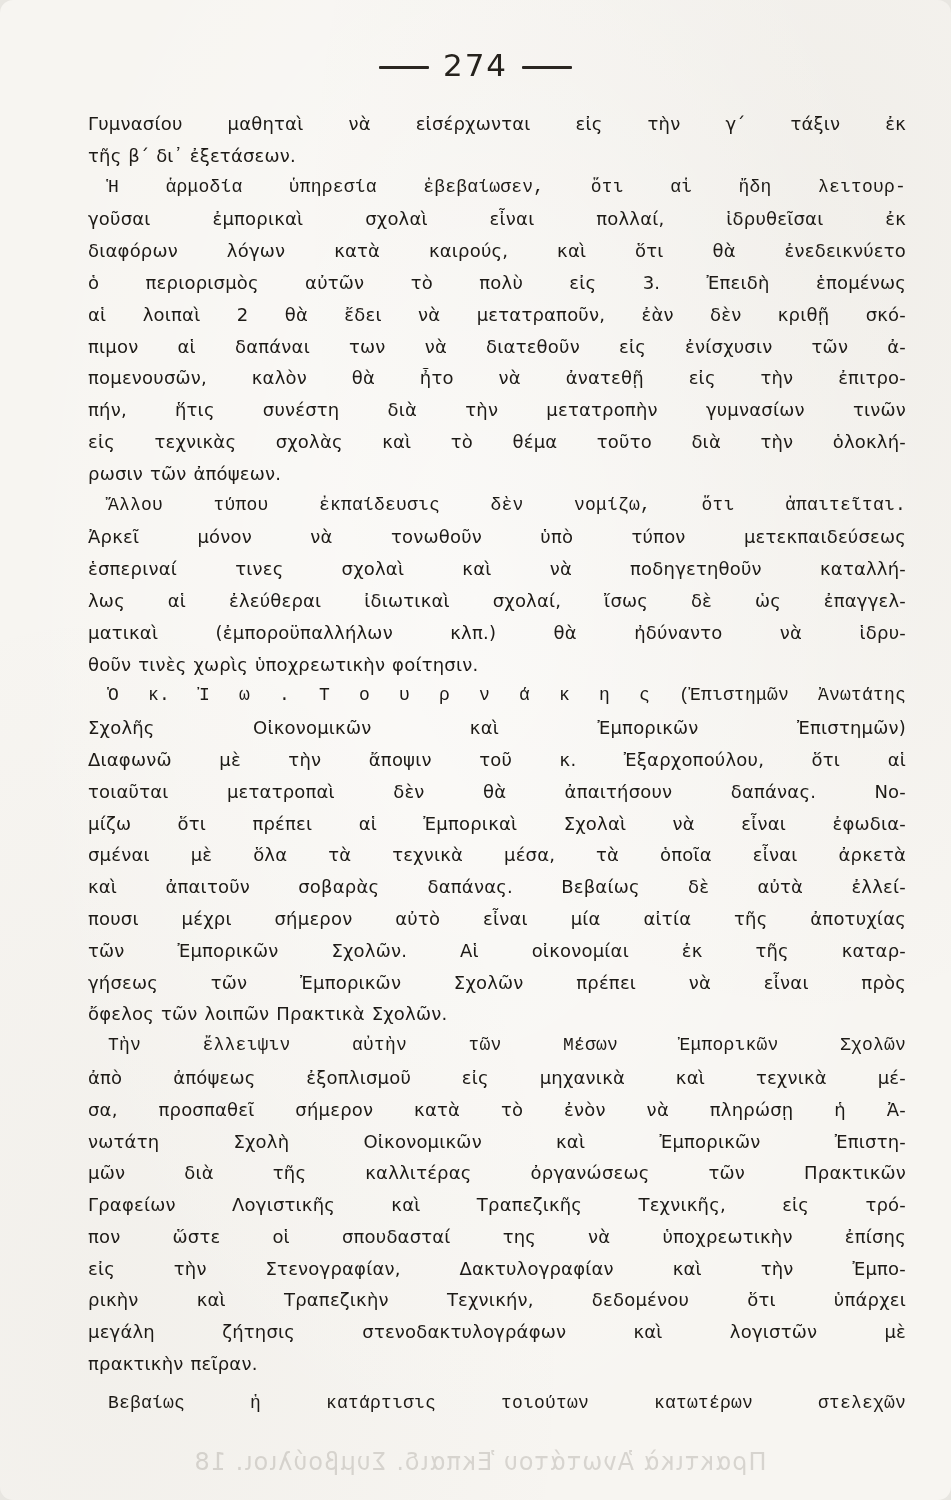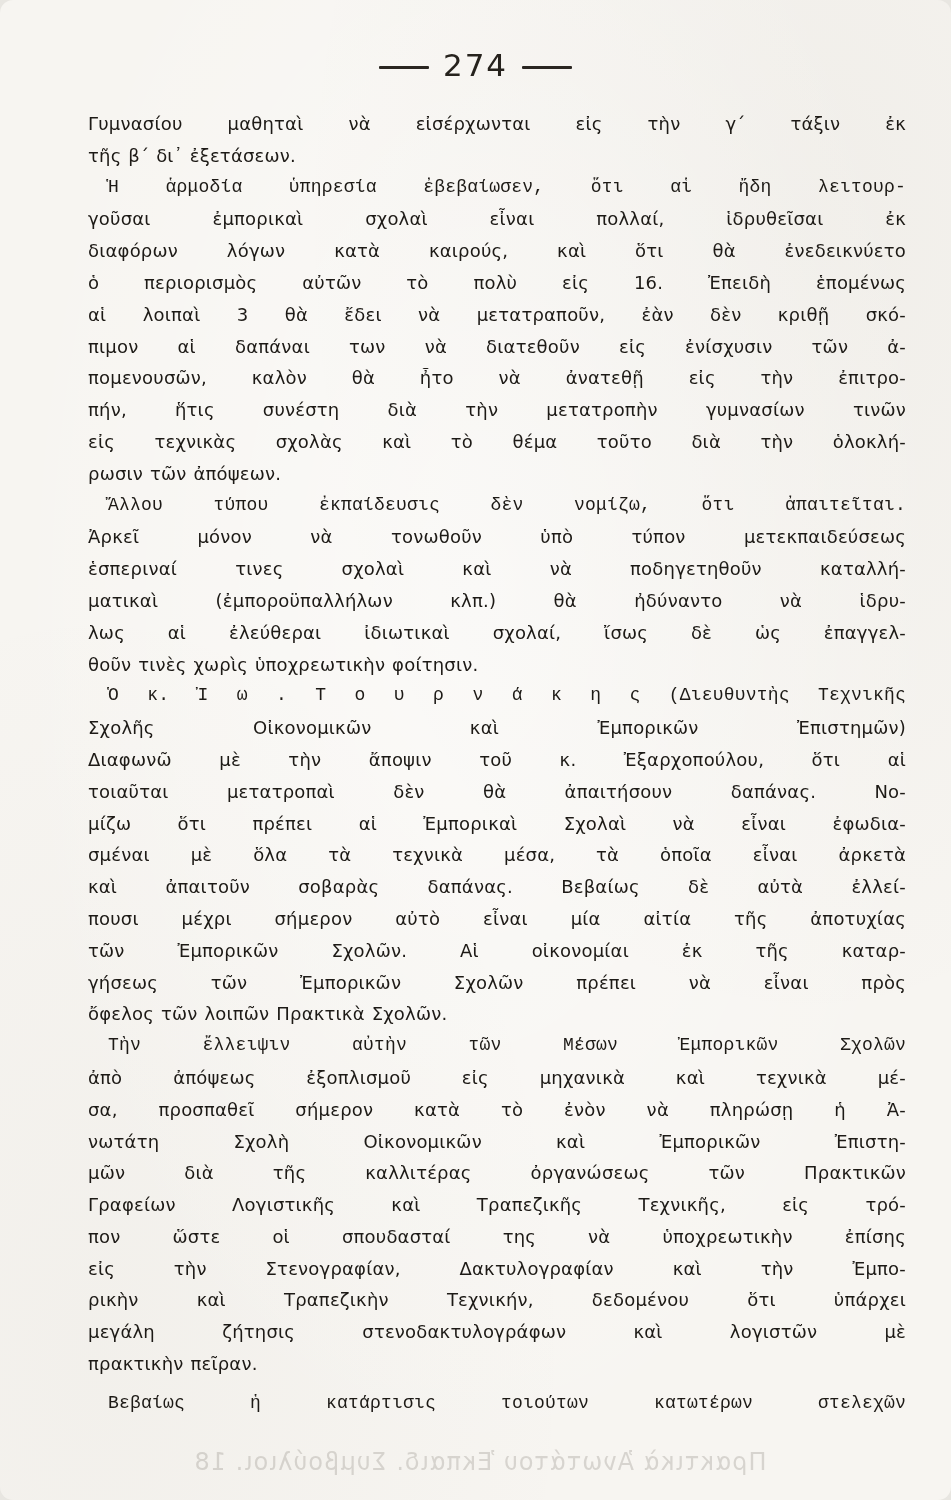--- a/index.html
+++ b/index.html
@@ -94,34 +94,34 @@
     <span class="page-number">274</span>
     <span class="header-rule"></span>
   </div>
 
   <div class="text-block">
       <div class="line justify">Γυμνασίου μαθηταὶ νὰ εἰσέρχωνται εἰς τὴν γ΄ τάξιν ἐκ</div>
       <div class="line">τῆς β΄ δι᾽ ἐξετάσεων.</div>
       <div class="line indent justify">Ἡ ἁρμοδία ὑπηρεσία ἐβεβαίωσεν, ὅτι αἱ ἤδη λειτουρ-</div>
       <div class="line justify">γοῦσαι ἐμπορικαὶ σχολαὶ εἶναι πολλαί, ἱδρυθεῖσαι ἐκ</div>
       <div class="line justify">διαφόρων λόγων κατὰ καιρούς, καὶ ὅτι θὰ ἐνεδεικνύετο</div>
-      <div class="line justify">ὁ περιορισμὸς αὐτῶν τὸ πολὺ εἰς 16. Ἐπειδὴ ἑπομένως</div>
-      <div class="line justify">αἱ λοιπαὶ 3 θὰ ἔδει νὰ μετατραποῦν, ἐὰν δὲν κριθῇ σκό-</div>
+      <div class="line justify">ὁ περιορισμὸς αὐτῶν τὸ πολὺ εἰς 3. Ἐπειδὴ ἑπομένως</div>
+      <div class="line justify">αἱ λοιπαὶ 2 θὰ ἔδει νὰ μετατραποῦν, ἐὰν δὲν κριθῇ σκό-</div>
       <div class="line justify">πιμον αἱ δαπάναι των νὰ διατεθοῦν εἰς ἐνίσχυσιν τῶν ἀ-</div>
       <div class="line justify">πομενουσῶν, καλὸν θὰ ἦτο νὰ ἀνατεθῇ εἰς τὴν ἐπιτρο-</div>
       <div class="line justify">πήν, ἥτις συνέστη διὰ τὴν μετατροπὴν γυμνασίων τινῶν</div>
       <div class="line justify">εἰς τεχνικὰς σχολὰς καὶ τὸ θέμα τοῦτο διὰ τὴν ὁλοκλή-</div>
       <div class="line">ρωσιν τῶν ἀπόψεων.</div>
       <div class="line indent justify">Ἄλλου τύπου ἐκπαίδευσις δὲν νομίζω, ὅτι ἀπαιτεῖται.</div>
       <div class="line justify">Ἀρκεῖ μόνον νὰ τονωθοῦν ὑπὸ τύπον μετεκπαιδεύσεως</div>
       <div class="line justify">ἑσπεριναί τινες σχολαὶ καὶ νὰ ποδηγετηθοῦν καταλλή-</div>
+      <div class="line justify">λως αἱ ἐλεύθεραι ἰδιωτικαὶ σχολαί, ἴσως δὲ ὡς ἐπαγγελ-</div>
       <div class="line justify">ματικαὶ (ἐμποροϋπαλλήλων κλπ.) θὰ ἠδύναντο νὰ ἱδρυ-</div>
-      <div class="line justify">λως αἱ ἐλεύθεραι ἰδιωτικαὶ σχολαί, ἴσως δὲ ὡς ἐπαγγελ-</div>
       <div class="line">θοῦν τινὲς χωρὶς ὑποχρεωτικὴν φοίτησιν.</div>
-      <div class="line indent justify">Ὁ κ. Ἰ ω . Τ ο υ ρ ν ά κ η ς (Διευθυντὴς Τεχνικῆς</div>
+      <div class="line indent justify">Ὁ κ. Ἰ ω . Τ ο υ ρ ν ά κ η ς (Ἐπιστημῶν Ἀνωτάτης</div>
       <div class="line justify">Σχολῆς Οἰκονομικῶν καὶ Ἐμπορικῶν Ἐπιστημῶν)</div>
       <div class="line justify">Διαφωνῶ μὲ τὴν ἄποψιν τοῦ κ. Ἐξαρχοπούλου, ὅτι αἱ</div>
       <div class="line justify">τοιαῦται μετατροπαὶ δὲν θὰ ἀπαιτήσουν δαπάνας. Νο-</div>
       <div class="line justify">μίζω ὅτι πρέπει αἱ Ἐμπορικαὶ Σχολαὶ νὰ εἶναι ἐφωδια-</div>
       <div class="line justify">σμέναι μὲ ὅλα τὰ τεχνικὰ μέσα, τὰ ὁποῖα εἶναι ἀρκετὰ</div>
       <div class="line justify">καὶ ἀπαιτοῦν σοβαρὰς δαπάνας. Βεβαίως δὲ αὐτὰ ἐλλεί-</div>
       <div class="line justify">πουσι μέχρι σήμερον αὐτὸ εἶναι μία αἰτία τῆς ἀποτυχίας</div>
       <div class="line justify">τῶν Ἐμπορικῶν Σχολῶν. Αἱ οἰκονομίαι ἐκ τῆς καταρ-</div>
       <div class="line justify">γήσεως τῶν Ἐμπορικῶν Σχολῶν πρέπει νὰ εἶναι πρὸς</div>
       <div class="line">ὄφελος τῶν λοιπῶν Πρακτικὰ Σχολῶν.</div>

